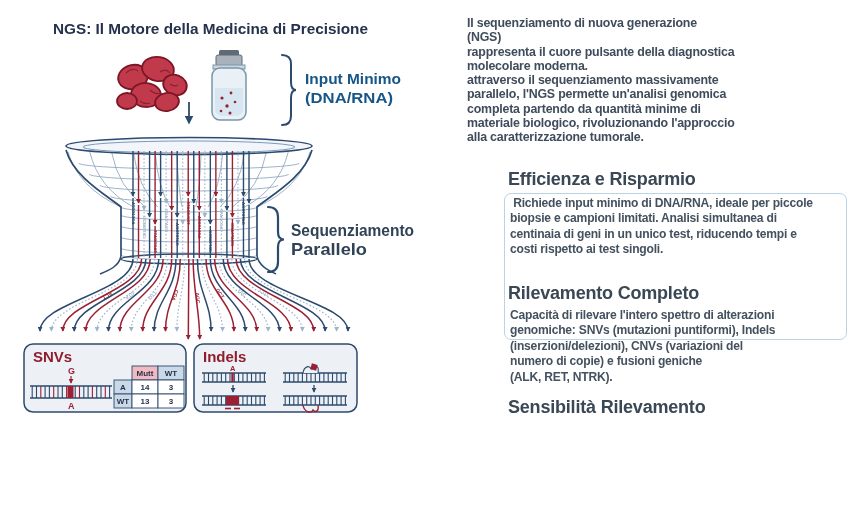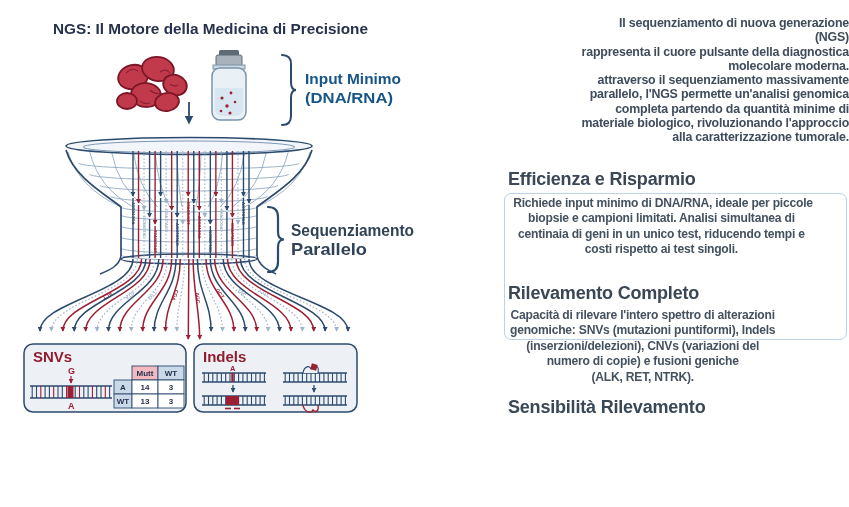--- a/index.html
+++ b/index.html
@@ -1,24 +1,24 @@
 <!DOCTYPE html>
 <html><head>
 <meta charset="utf-8">
 <style>
   html,body{margin:0;padding:0;background:#ffffff;}
   .canvas{position:relative;width:849px;height:421px;overflow:hidden;background:#fff;
           font-family:"Liberation Sans",sans-serif;}
   svg text{font-family:"Liberation Sans",sans-serif;font-weight:bold;}
   .right-abs{position:absolute;}
-  .intro{left:467px;top:16px;width:382px;text-align:right;font-weight:bold;
+  .intro{left:467px;top:16px;width:382px;text-align:left;font-weight:bold;
          font-size:12.4px;line-height:14.3px;color:#3f4c5b;white-space:pre;letter-spacing:-0.2px;}
   .sec-heading{left:508px;font-size:18px;font-weight:bold;color:#3a4755;letter-spacing:-0.2px;}
   .sec-body{left:510px;font-size:12.1px;font-weight:bold;color:#44515f;line-height:15.4px;
-            white-space:pre;letter-spacing:-0.22px;text-align:center;}
+            white-space:pre;letter-spacing:-0.22px;}
   .highlight-box{left:504px;top:193px;width:341px;height:145px;border:1.5px solid #bad3e7;
                  border-radius:7px;background:transparent;}
 </style>
 </head>
 <body>
 
 <div class="canvas">
 
   
   <svg id="diagram-svg" width="440" height="507" viewBox="0 0 440 507">

